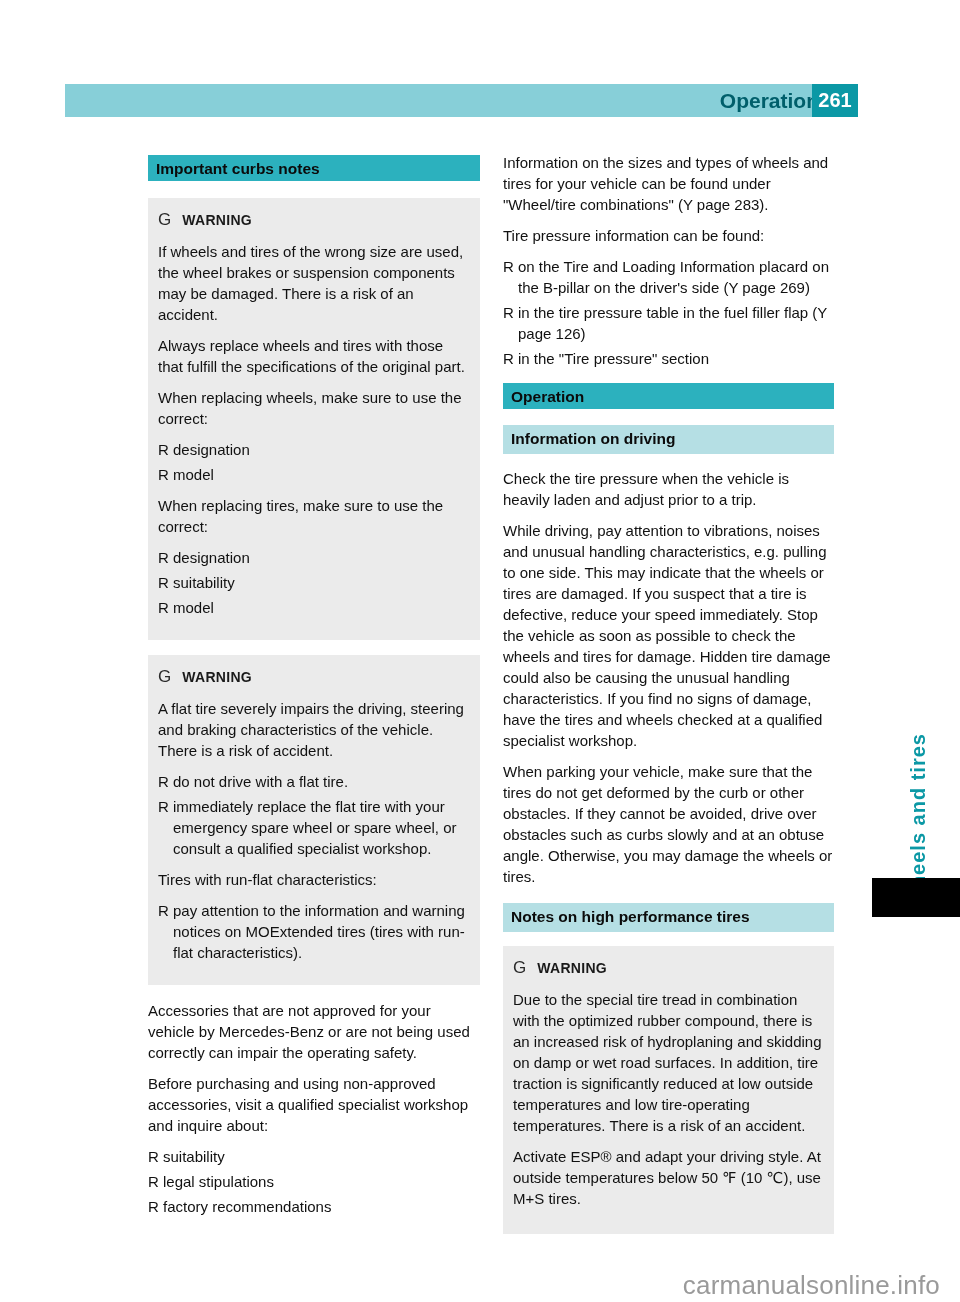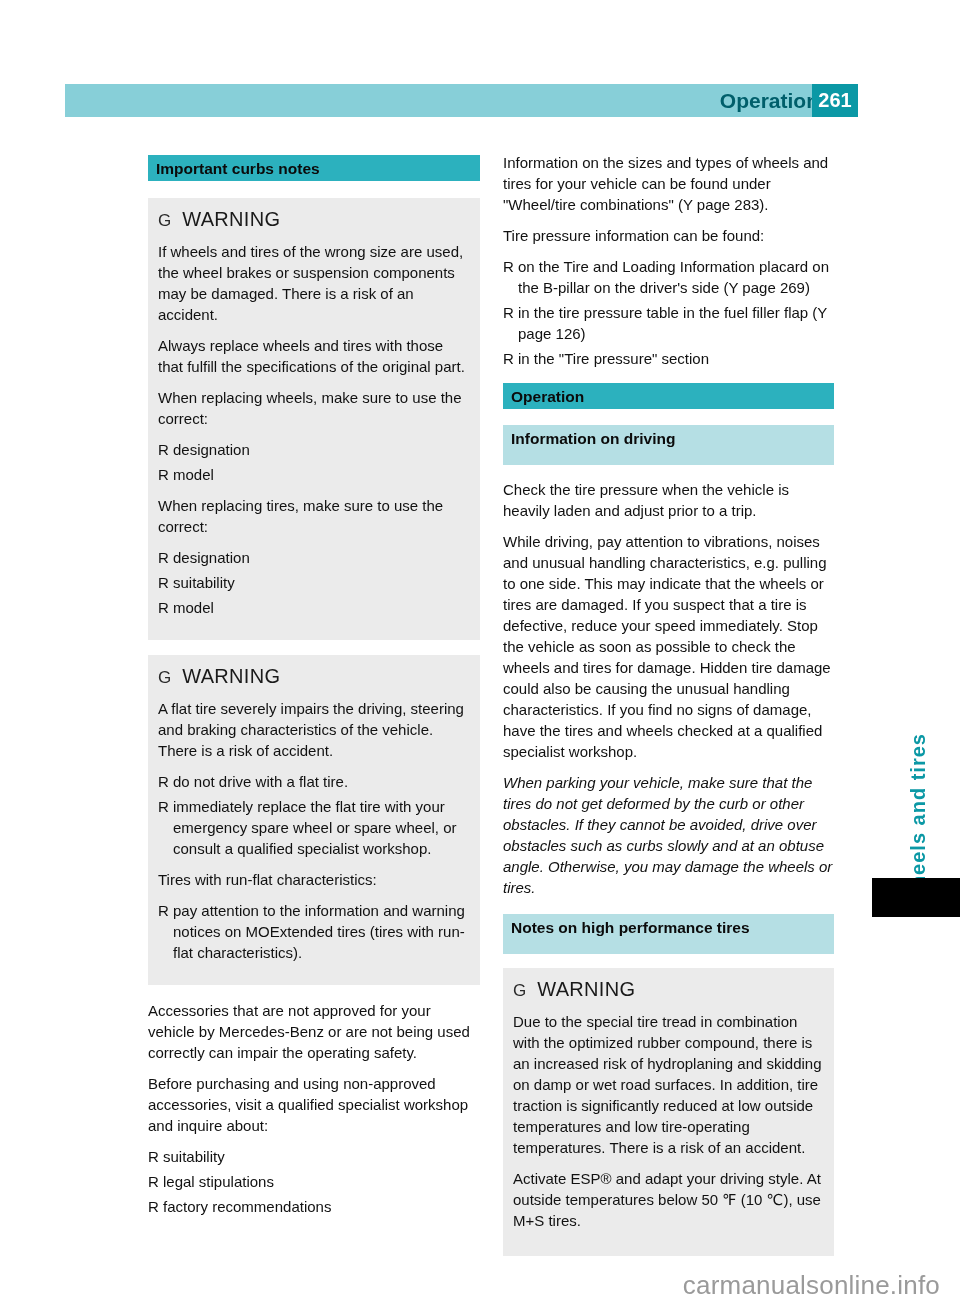--- a/index.html
+++ b/index.html
@@ -22,26 +22,26 @@
   }
   .col { position:absolute; font-size:15px; line-height:21px; }
   .col-left  { left:148px; top:155px; width:332px; }
   .col-right { left:503px; top:152px; width:331px; }
   .sec-header {
     background:#2cb1be; color:#0b0b0b; font-weight:bold; font-size:15.5px;
     padding:3px 8px; height:26px; margin-bottom:17px;
   }
   .sub-header {
     background:#b5dfe4; color:#0b0b0b; font-weight:bold; font-size:15.5px;
-    padding:3px 8px; height:40px; margin-bottom:14px; margin-top:16px;
+    padding:3px 8px; height:29px; margin-bottom:14px; margin-top:16px;
   }
   .warn-box { background:#ebebeb; padding:11px 10px 12px 10px; margin-bottom:15px; }
   .warn-head { display:flex; align-items:baseline; gap:11px; margin-bottom:10px; }
   .warn-icon { font-size:17px; color:#2a2a2a; font-weight:normal; }
-  .warn-title { font-weight:normal; font-size:20px; letter-spacing:0.3px; color:#1a1a1a; }
+  .warn-title { font-weight:bold; font-size:14px; letter-spacing:0.3px; color:#1a1a1a; }
   p.body { margin-bottom:10px; }
   p.body:last-child { margin-bottom:13px; }
   ul.blist { list-style:none; margin:0 0 10px 0; }
   ul.blist li { position:relative; padding-left:15px; margin-bottom:4px; }
   ul.blist li .blt { position:absolute; left:0; top:0; }
   .mt-gap { margin-top:7px; }
   .side-label {
     position:absolute; right:30px; top:672px; height:236px;
     writing-mode:vertical-rl; transform:rotate(180deg);
     color:#0b98a5; font-weight:bold; font-size:20px; letter-spacing:1px;
@@ -119,21 +119,21 @@
     <li><span class="blt">R</span><span>on the Tire and Loading Information placard on the B-pillar on the driver's side (Y page 269)</span></li>
     <li><span class="blt">R</span><span>in the tire pressure table in the fuel filler flap (Y page 126)</span></li>
     <li><span class="blt">R</span><span>in the "Tire pressure" section</span></li>
   </ul>
 
   <div class="sec-header" style="margin-top:14px; margin-bottom:9px;">Operation</div>
   <div class="sub-header">Information on driving</div>
 
   <p class="body">Check the tire pressure when the vehicle is heavily laden and adjust prior to a trip.</p>
   <p class="body">While driving, pay attention to vibrations, noises and unusual handling characteristics, e.g. pulling to one side. This may indicate that the wheels or tires are damaged. If you suspect that a tire is defective, reduce your speed immediately. Stop the vehicle as soon as possible to check the wheels and tires for damage. Hidden tire damage could also be causing the unusual handling characteristics. If you find no signs of damage, have the tires and wheels checked at a qualified specialist workshop.</p>
-  <p class="body" style="margin-bottom:4px;font-style:italic;">When parking your vehicle, make sure that the tires do not get deformed by the curb or other obstacles. If they cannot be avoided, drive over obstacles such as curbs slowly and at an obtuse angle. Otherwise, you may damage the wheels or tires.</p>
+  <p class="body" style="margin-bottom:4px;">When parking your vehicle, make sure that the tires do not get deformed by the curb or other obstacles. If they cannot be avoided, drive over obstacles such as curbs slowly and at an obtuse angle. Otherwise, you may damage the wheels or tires.</p>
 
   <div class="sub-header">Notes on high performance tires</div>
 
   <div class="warn-box">
     <div class="warn-head">
       <span class="warn-icon">G</span>
       <span class="warn-title">WARNING</span>
     </div>
     <p class="body">Due to the special tire tread in combination with the optimized rubber compound, there is an increased risk of hydroplaning and skidding on damp or wet road surfaces. In addition, tire traction is significantly reduced at low outside temperatures and low tire-operating temperatures. There is a risk of an accident.</p>
     <p class="body">Activate ESP® and adapt your driving style. At outside temperatures below 50 ℉ (10 ℃), use M+S tires.</p>

